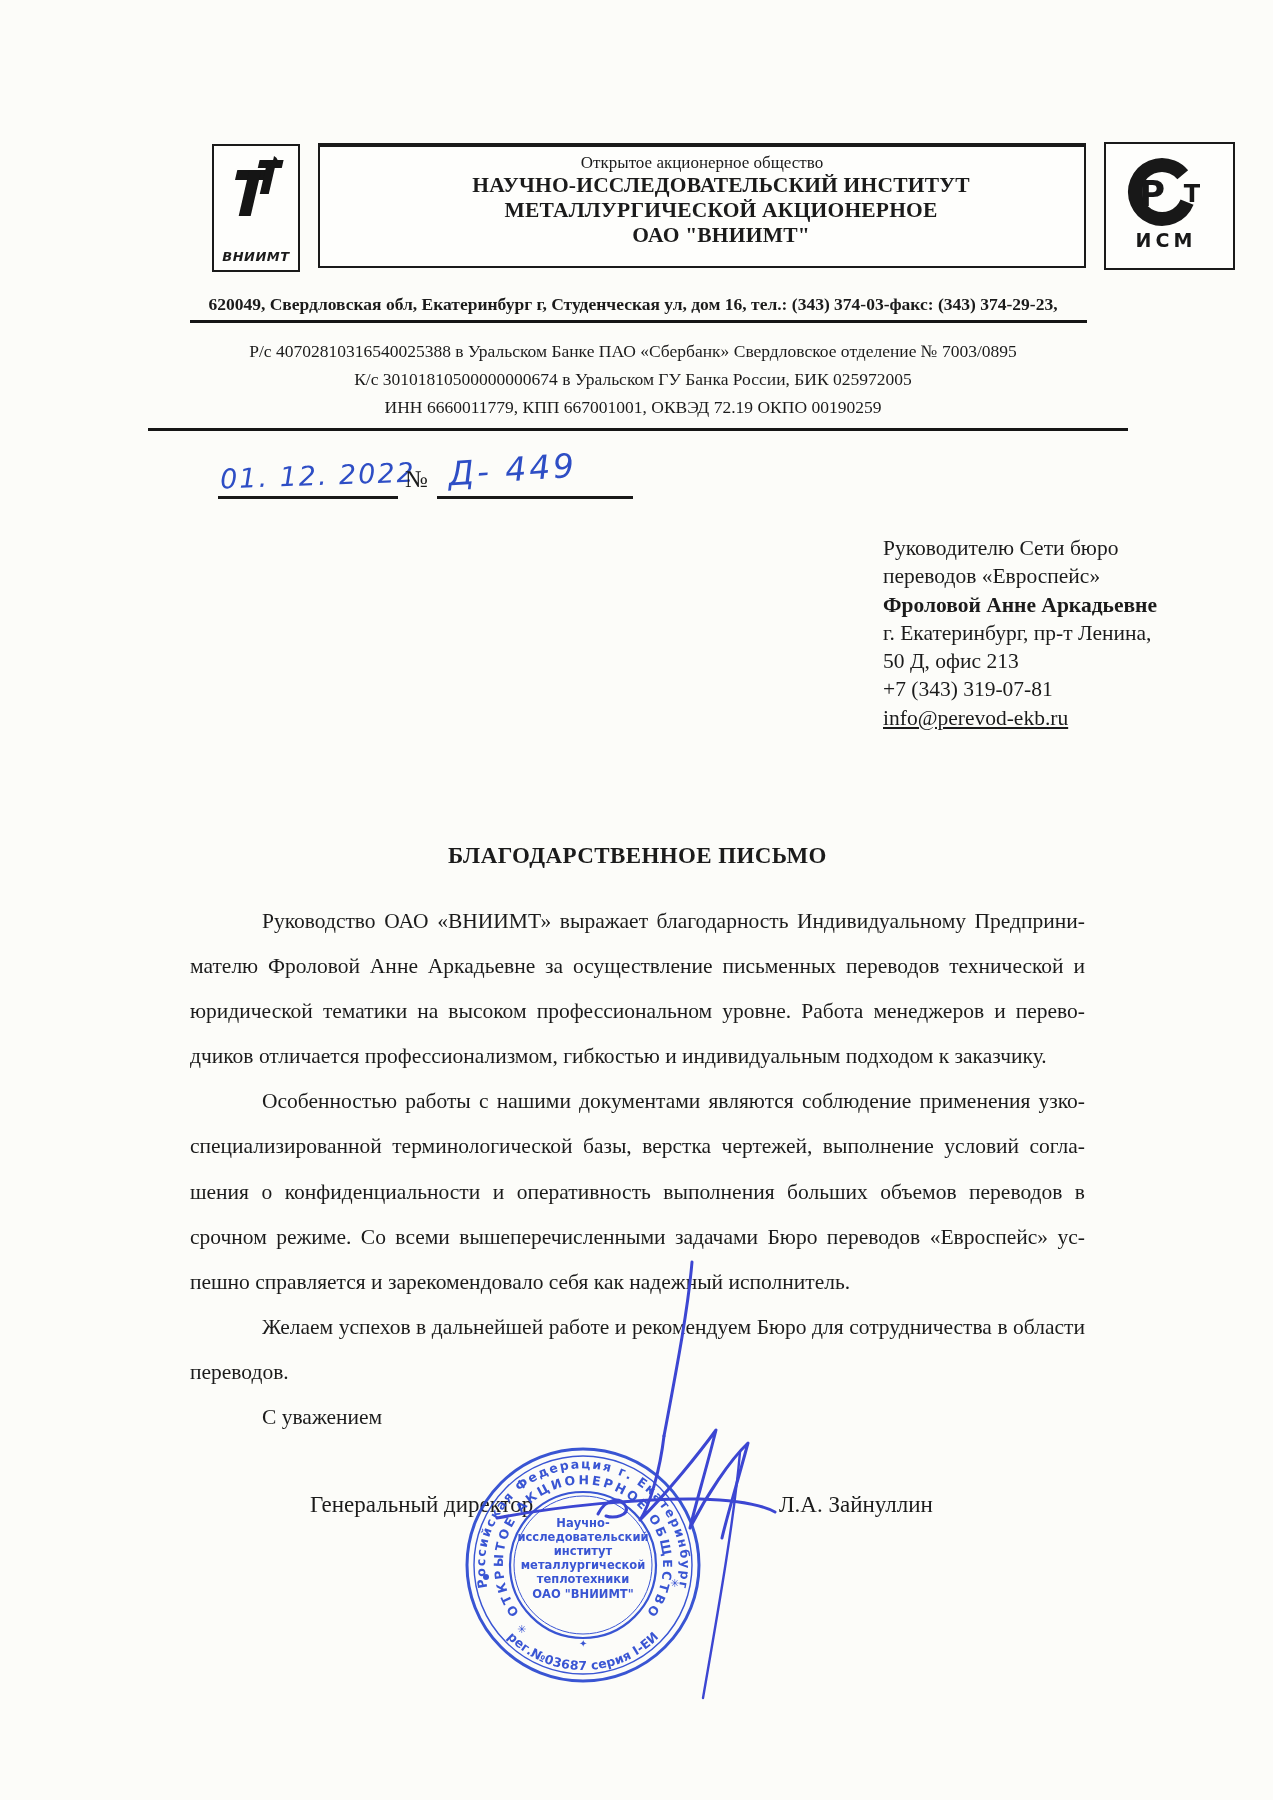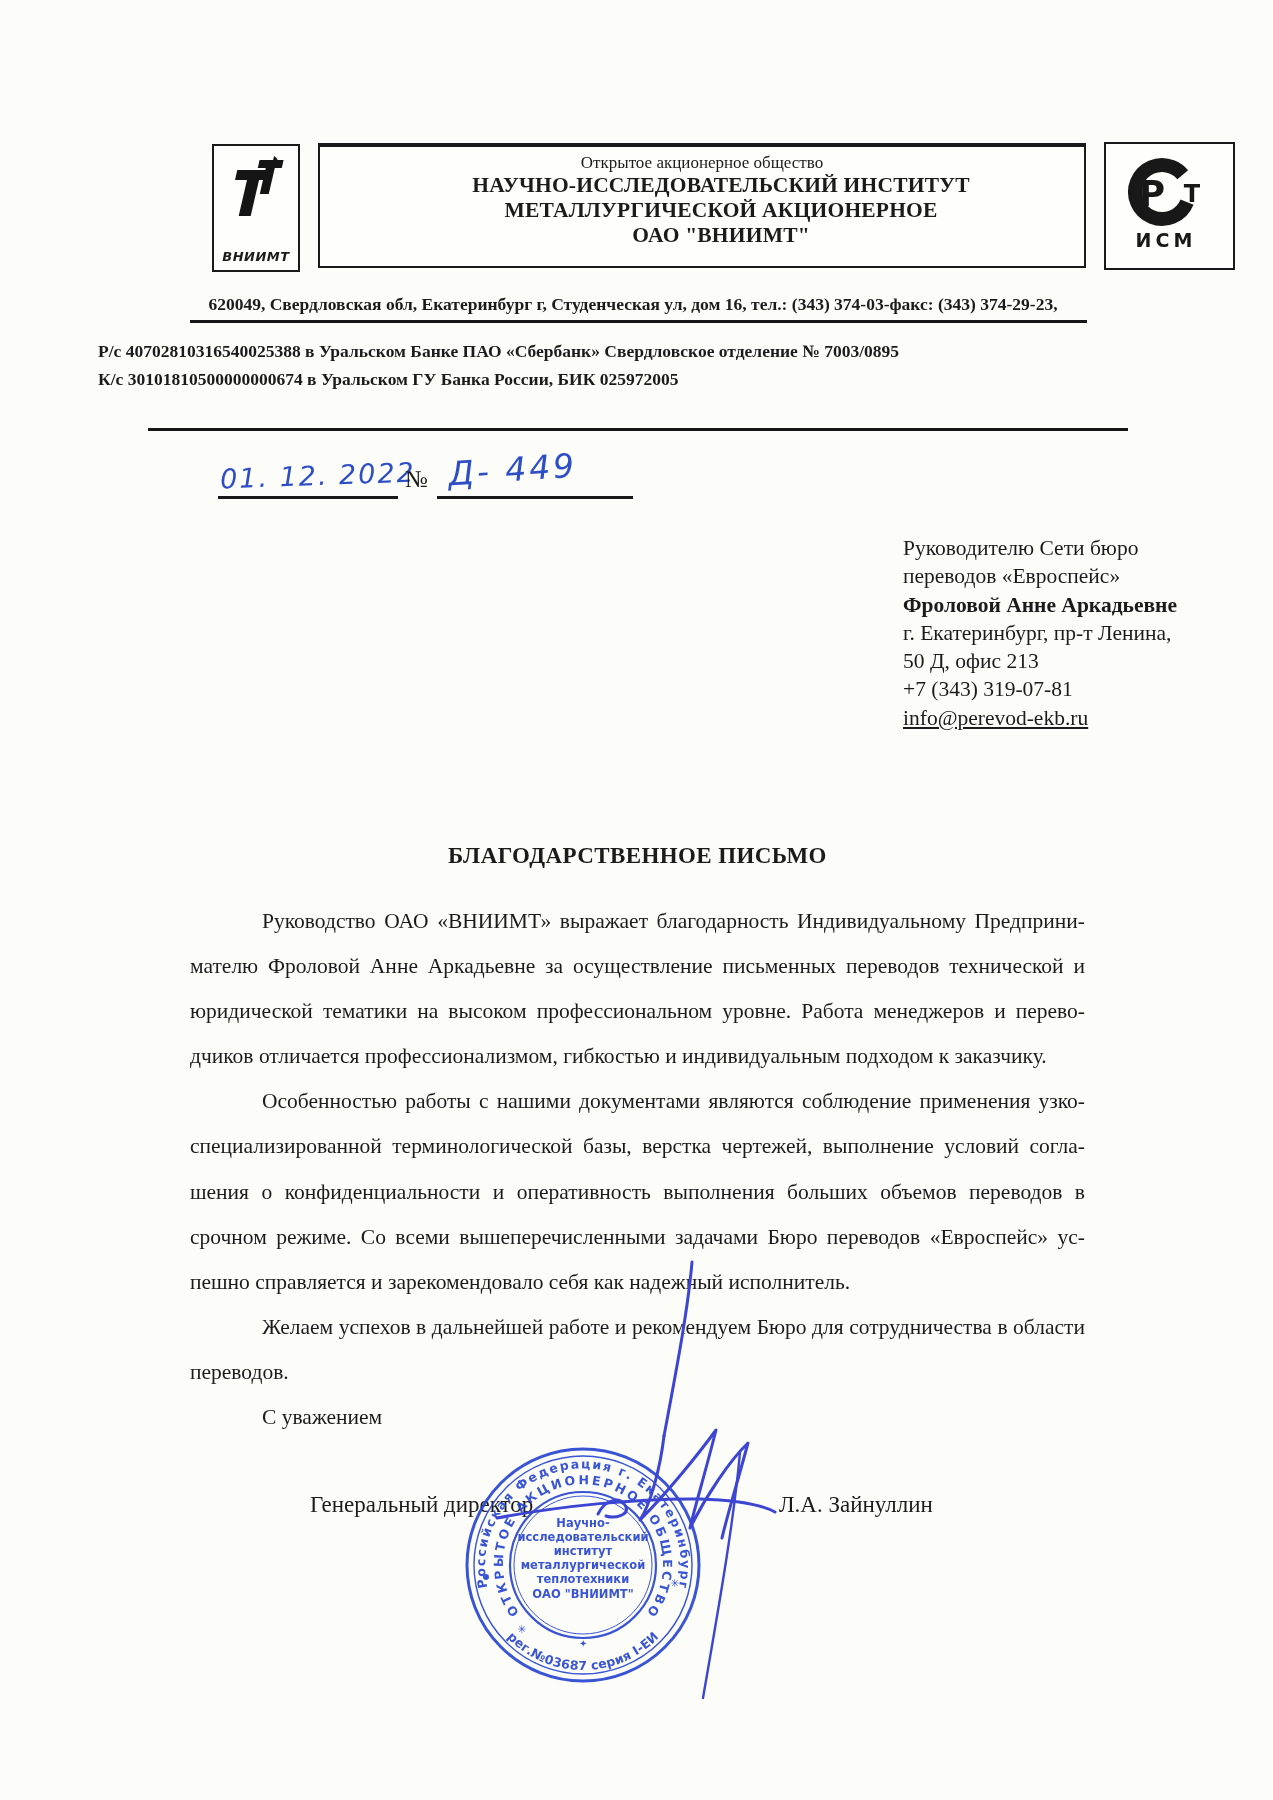--- a/index.html
+++ b/index.html
@@ -19,33 +19,33 @@
   .ct-type{font-size:17px;margin-top:6px;}
   .ct-name{font-size:21.5px;font-weight:bold;line-height:25px;letter-spacing:.2px;padding-left:38px;}
   #right-box{left:1104px;top:142px;width:127px;height:124px;}
   
   #contact-block{left:98px;top:271px;width:1070px;text-align:center;font-weight:bold;
     font-size:17.5px;line-height:24px;margin-top:21px;}
   .u{text-decoration:underline;text-underline-offset:2px;}
   .rule{position:absolute;background:#161616;}
   #rule1{left:190px;top:320px;width:897px;height:3px;}
   #rule2{left:148px;top:428px;width:980px;height:3px;}
-  #bank-block{left:98px;top:337px;width:1070px;font-weight:bold;
+  #bank-block{left:98px;top:337px;width:1070px;text-align:center;font-weight:normal;
     font-size:17.5px;line-height:28px;}
   
   .hand{font-family:"DejaVu Sans",sans-serif;font-style:italic;color:#2e4ec5;}
   #date-hand{left:220px;top:460px;font-size:27px;letter-spacing:2px;transform:rotate(-2deg);}
   #no-sign{left:405px;top:466px;font-size:24px;}
   #num-hand{left:448px;top:450px;font-size:33px;letter-spacing:3px;transform:rotate(-4deg);}
   .uline{position:absolute;height:2.5px;background:#191919;}
   #uline1{left:218px;top:496px;width:180px;}
   #uline2{left:437px;top:496px;width:196px;}
   
   #recipient{left:883px;top:534px;font-size:21.5px;}
-  .rl{height:28.3px;line-height:28.3px;white-space:nowrap;margin-left:20px;}
+  .rl{height:28.3px;line-height:28.3px;white-space:nowrap;}
   .rl.b{font-weight:bold;font-family:Liberation Serif, serif;}
   
   #title{left:190px;top:843px;width:895px;text-align:center;font-weight:bold;
     font-size:23px;letter-spacing:.4px;}
   #letter-body{left:190px;top:899px;width:895px;font-size:21.5px;}
   .bl{height:45.1px;line-height:45.1px;}
   .bl.j{text-align:justify;text-align-last:justify;}
   .bl.i{text-indent:72px;}
   
   #role{left:310px;top:1492px;font-size:23px;}
@@ -89,20 +89,21 @@
 
 <div class="abs" id="contact-block">
   <div>620049, Свердловская обл, Екатеринбург г, Студенческая ул, дом 16, тел.: (343) 374-03-факс: (343) 374-29-23,</div>
 </div>
 
 <div class="rule" id="rule1"></div>
 
 <div class="abs" id="bank-block">
   <div>Р/с 40702810316540025388 в Уральском Банке ПАО «Сбербанк» Свердловское отделение № 7003/0895</div>
   <div>К/с  30101810500000000674 в Уральском ГУ Банка России, БИК 025972005</div>
+  <div>ИНН 6660011779, КПП 667001001, ОКВЭД 72.19  ОКПО 00190259</div>
 </div>
 
 <div class="rule" id="rule2"></div>
 
 <div class="abs hand" id="date-hand">01. 12. 2022</div>
 <div class="abs" id="no-sign">№</div>
 <div class="abs hand" id="num-hand">Д- 449</div>
 <div class="uline" id="uline1"></div>
 <div class="uline" id="uline2"></div>
 

